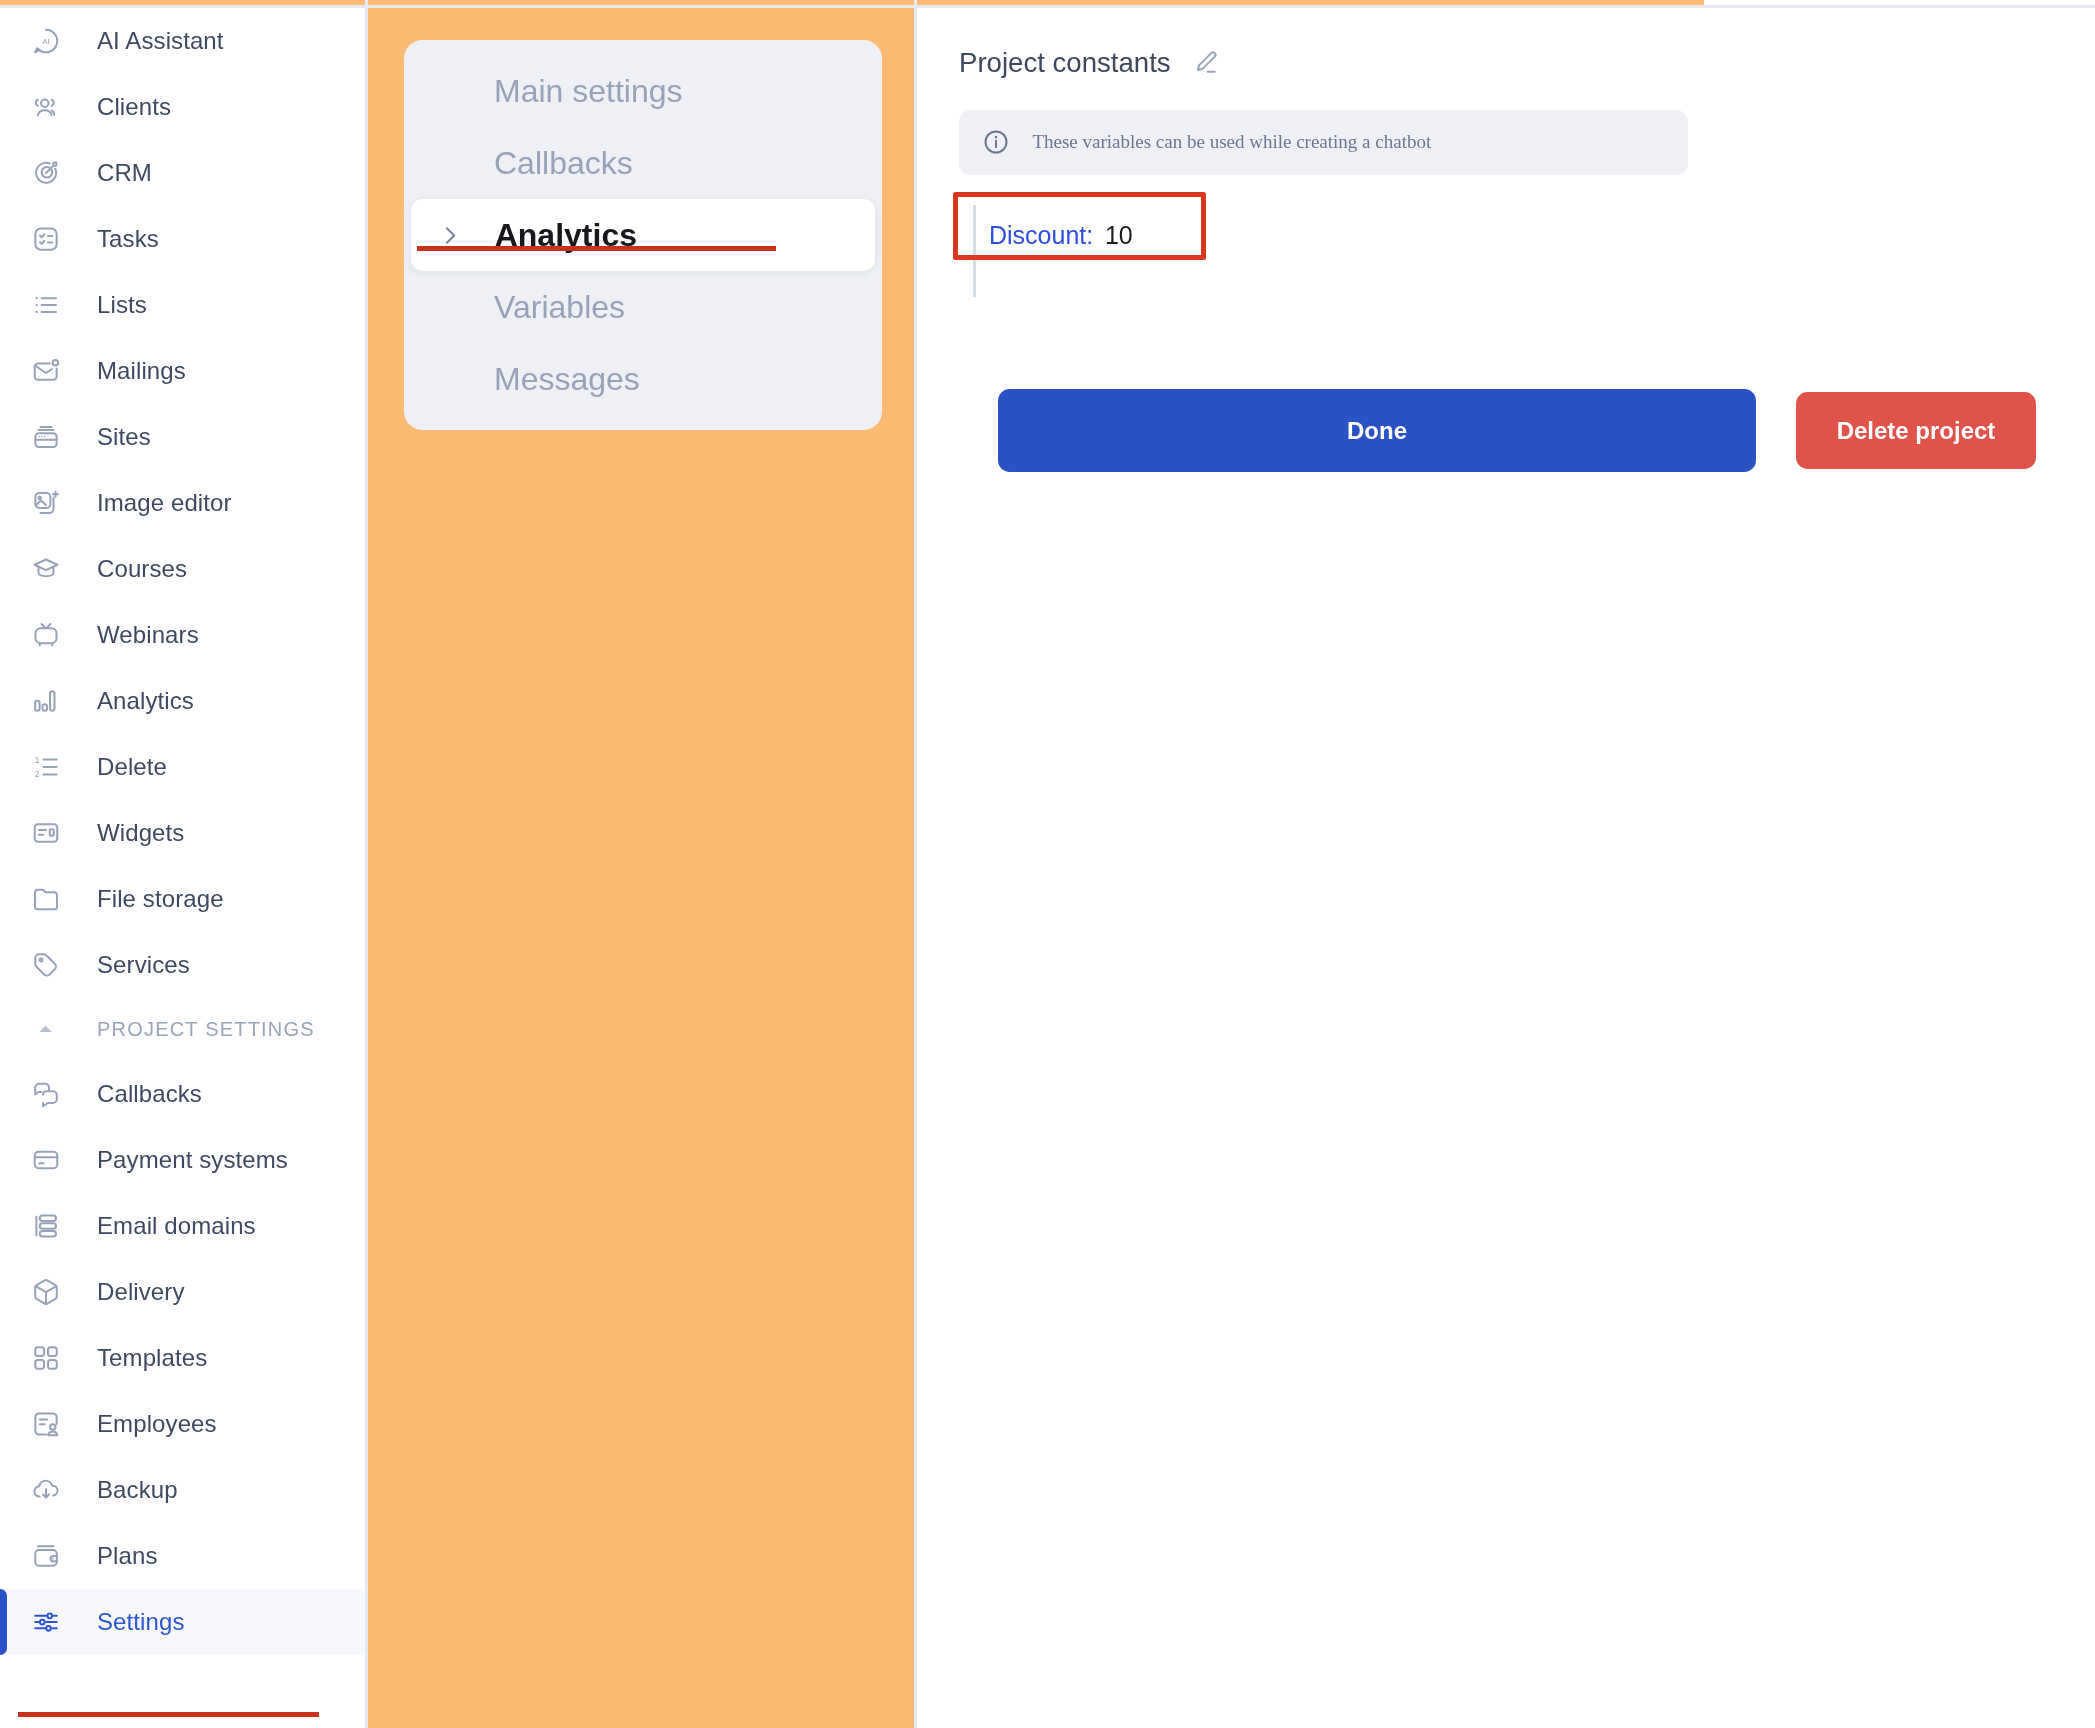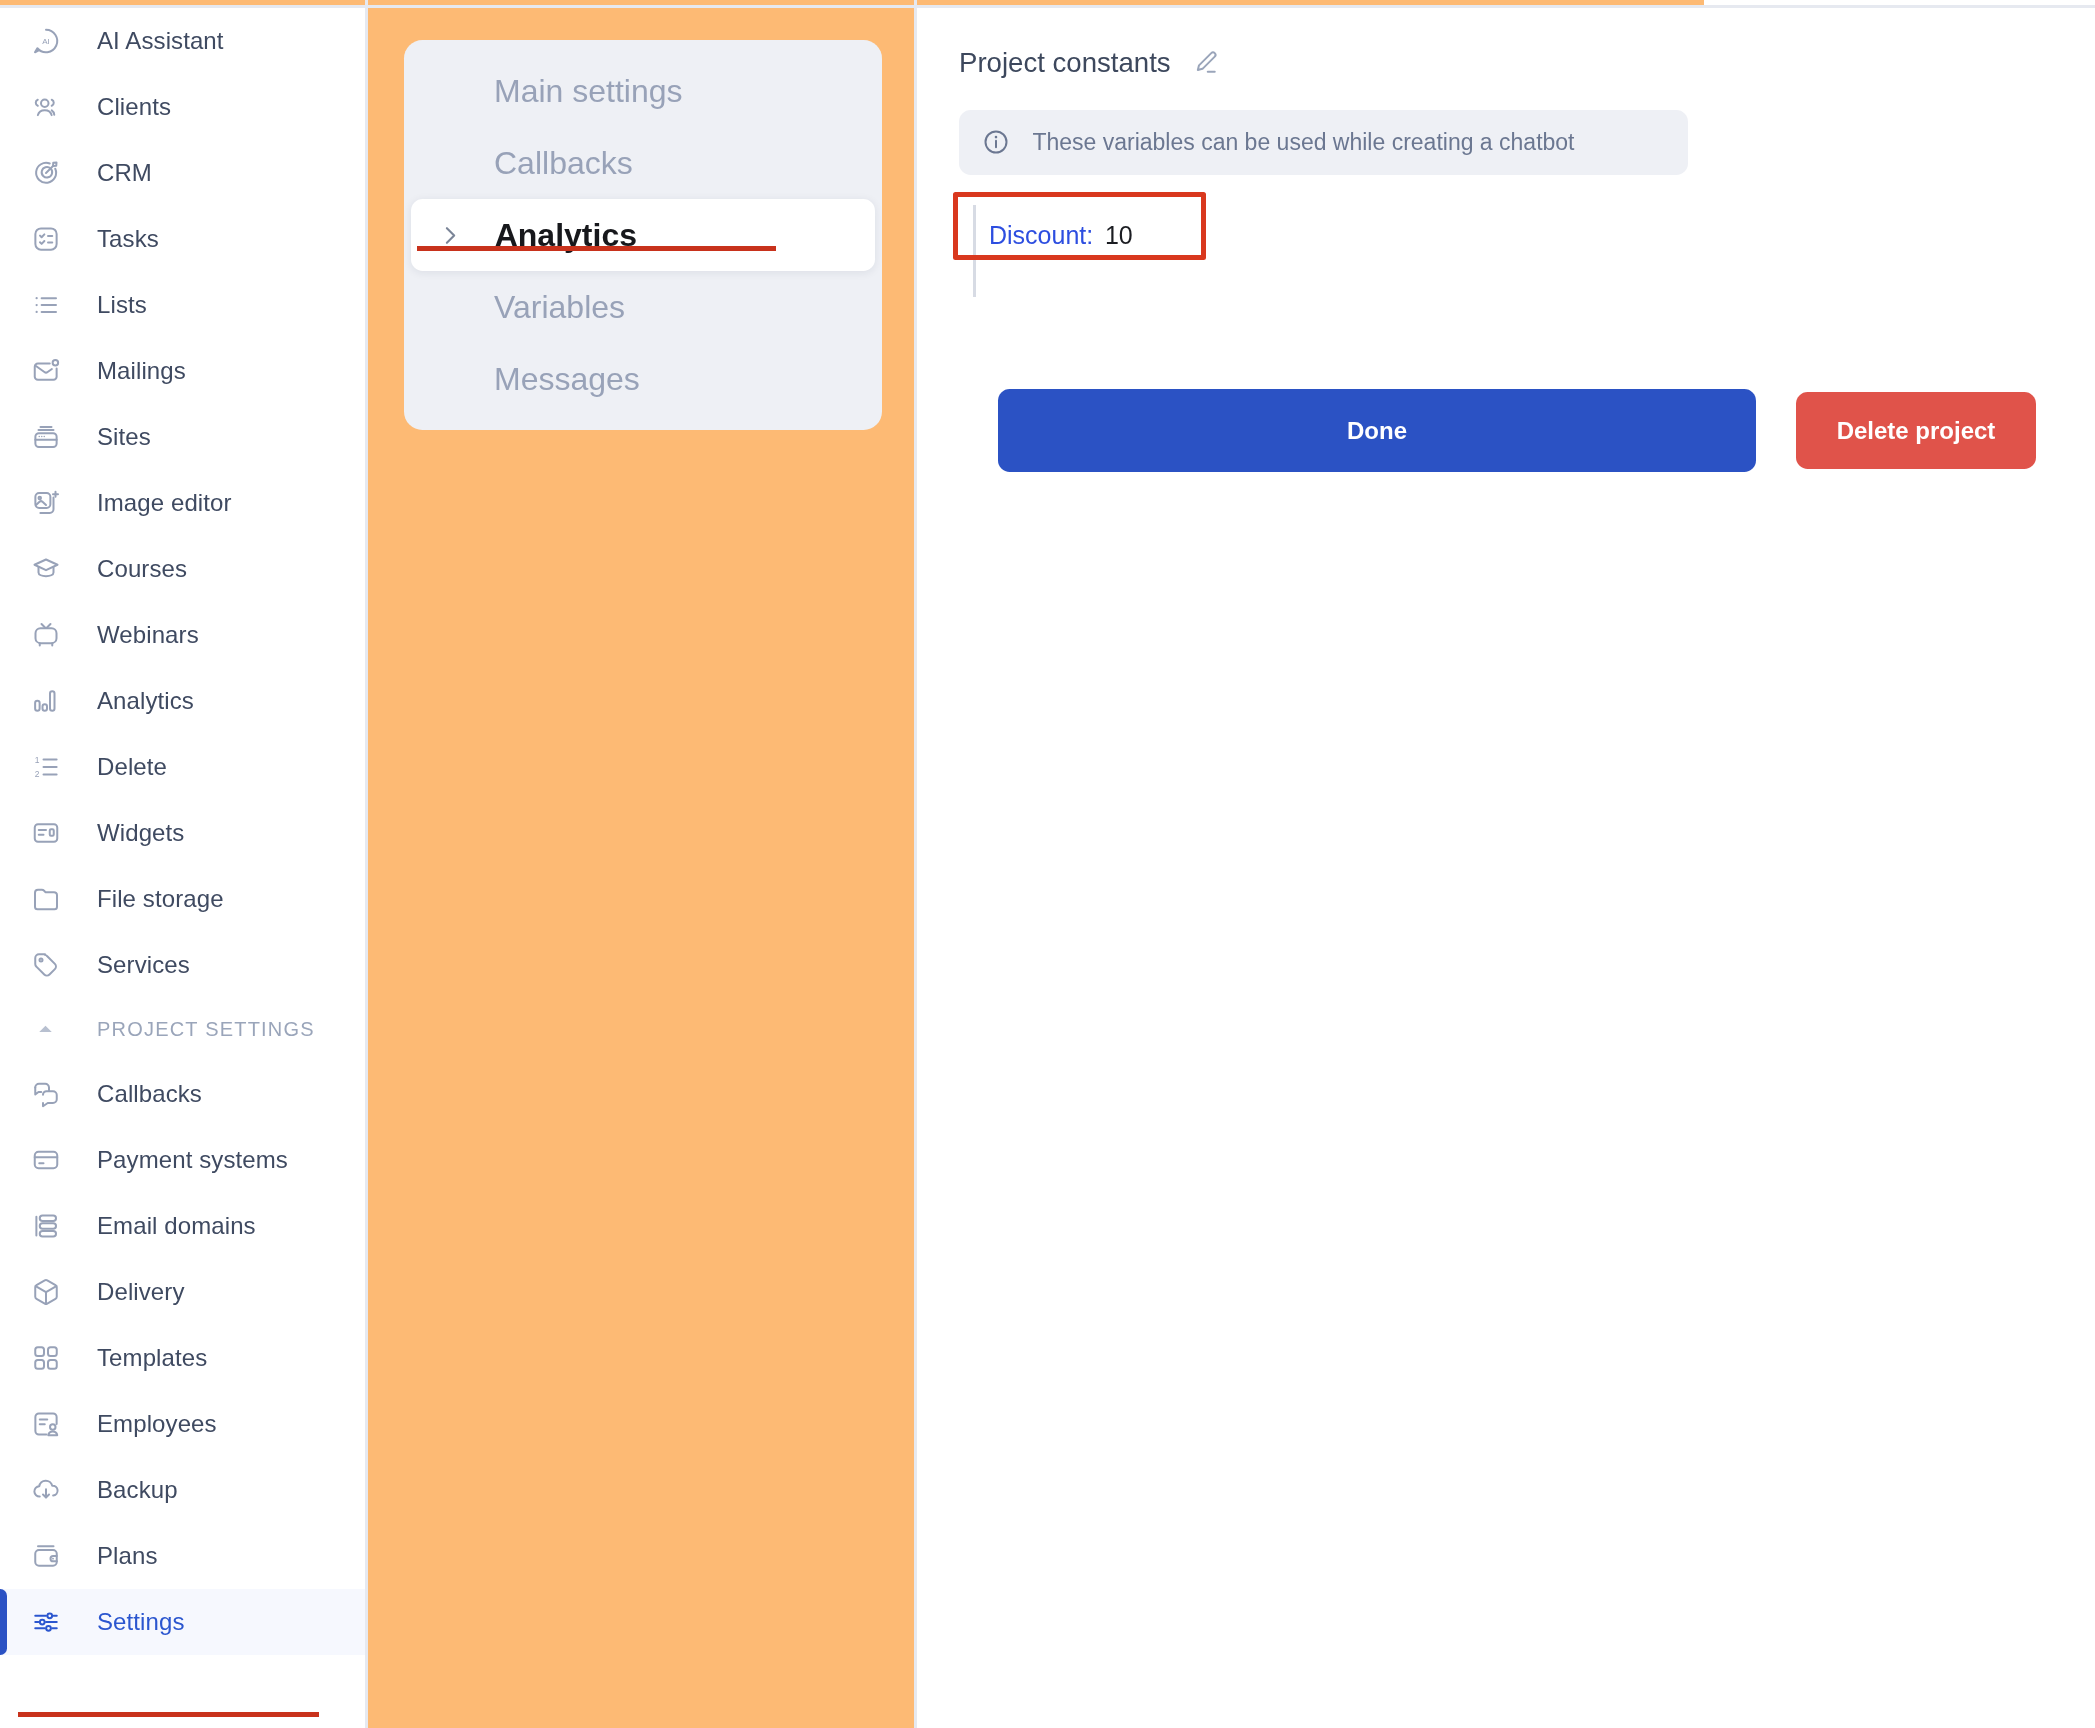--- a/index.html
+++ b/index.html
@@ -201,23 +201,24 @@
     height: 65px;
     background: #eef0f5;
     border-radius: 11.7px;
     display: flex;
     align-items: center;
     padding-left: 23.4px;
     gap: 22px;
   }
   .info-banner .ibico { color: #6b7791; display:flex; align-items:center; }
   .info-banner .ibtext {
-    font-size: 23px;
+    font-size: 19px;
     color: #6b7791;
     white-space: nowrap;
+    font-family: Liberation Serif, serif;
   }
 
   
   .const-line {
     position: absolute;
     left: 973px;
     top: 205px;
     width: 2.5px;
     height: 92px;
     background: #d7dbe4;

